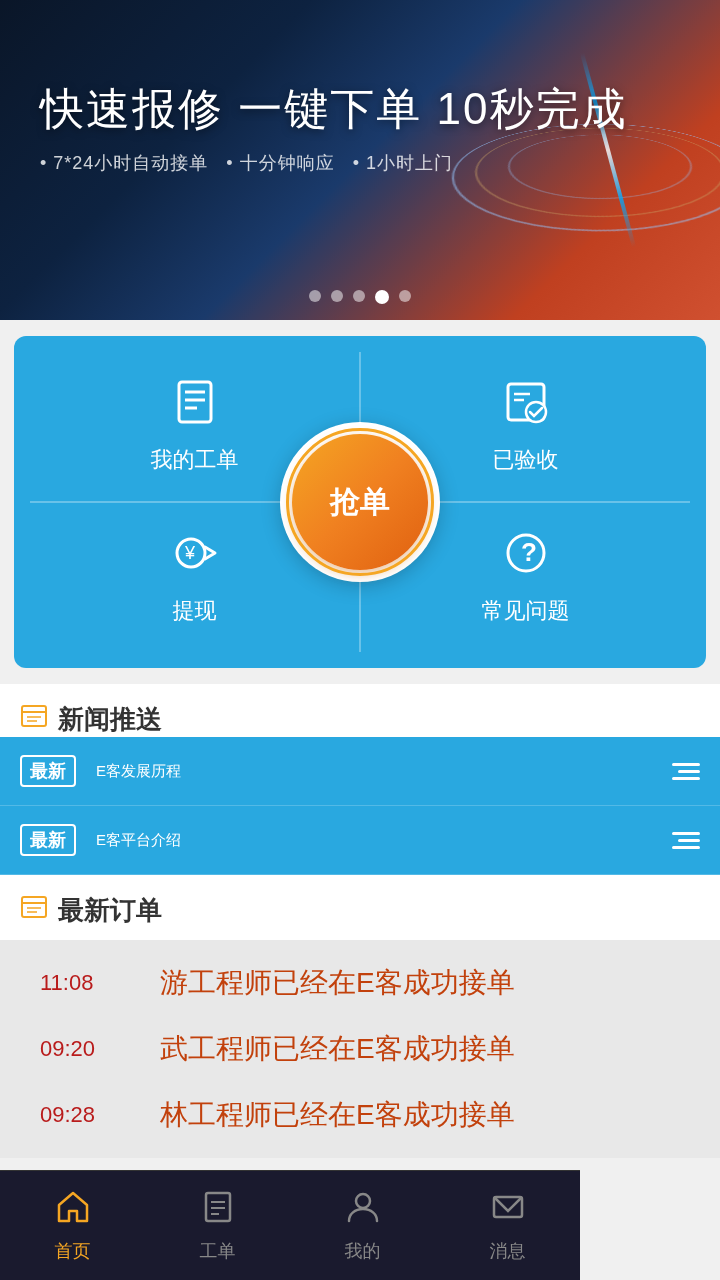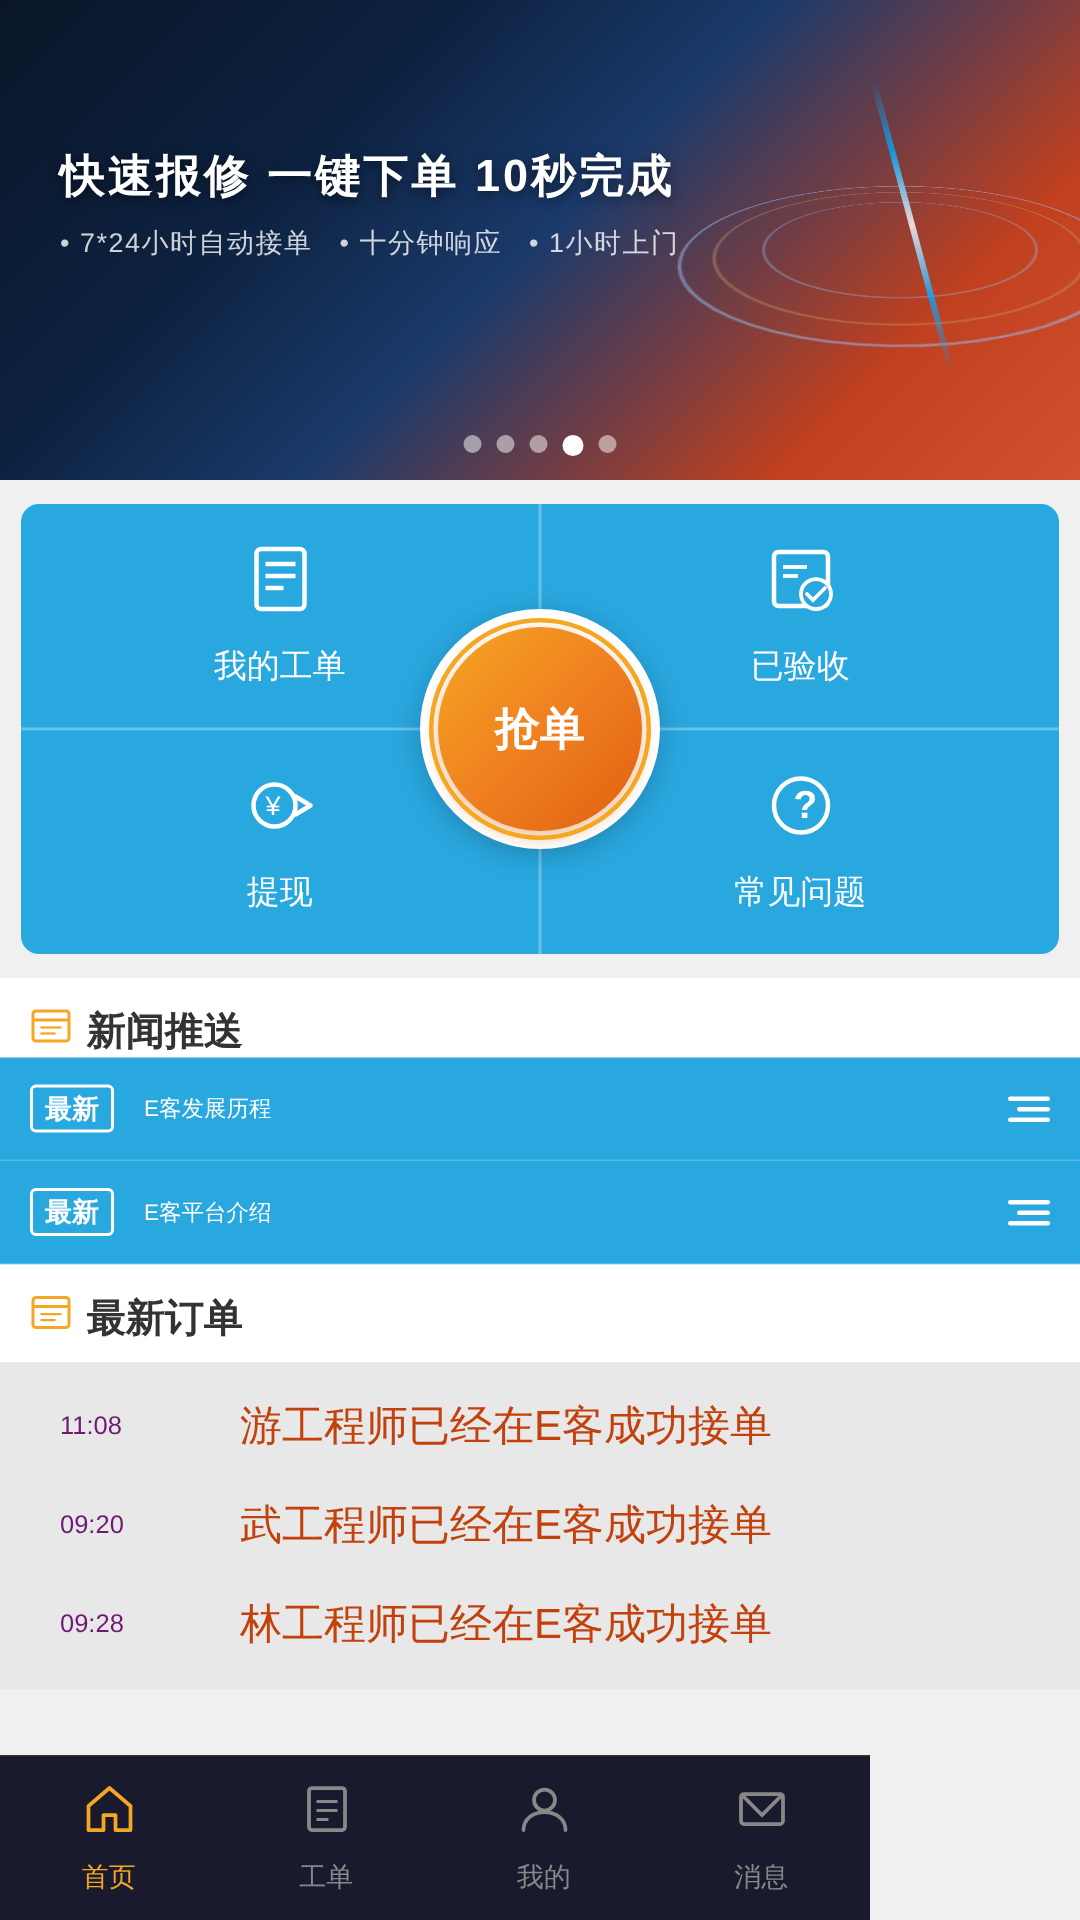--- a/index.html
+++ b/index.html
@@ -21,25 +21,24 @@
       position: relative;
       overflow: hidden;
     }
     .banner-text {
       position: absolute;
       top: 80px;
       left: 40px;
     }
     .banner-title {
       color: #fff;
-      font-size: 30px;
-      font-weight: bold;
+      font-size: 44px;
+      font-weight: normal;
       text-shadow: 0 2px 8px rgba(0,0,0,0.5);
       letter-spacing: 2px;
-      margin-top: 17px;
     }
     .banner-subtitle {
       color: rgba(255,255,255,0.8);
       font-size: 18px;
       margin-top: 12px;
       letter-spacing: 1px;
     }
     .banner-subtitle span {
       margin-right: 18px;
     }
@@ -92,21 +91,21 @@
       background: #fff;
       width: 14px;
       height: 14px;
     }
 
     
     .actions-section {
       background: #29a8e0;
       margin: 16px 14px;
       border-radius: 12px;
-      padding: 0;
+      padding: 16px;
       overflow: hidden;
       position: relative;
     }
     .actions-grid {
       display: grid;
       grid-template-columns: 1fr 1fr;
       grid-template-rows: 1fr 1fr;
       height: 300px;
       position: relative;
     }
@@ -251,22 +250,22 @@
       background: #e8e8e8;
       padding: 10px 0;
     }
     .order-item {
       display: flex;
       align-items: center;
       padding: 14px 40px;
       background: #e8e8e8;
     }
     .order-time {
-      color: #701a75;
-      font-size: 17px;
+      color: #b91c1c;
+      font-size: 22px;
       width: 120px;
       font-weight: 500;
     }
     .order-desc {
       color: #c2410c;
       font-size: 28px;
       flex: 1;
     }
 
     

